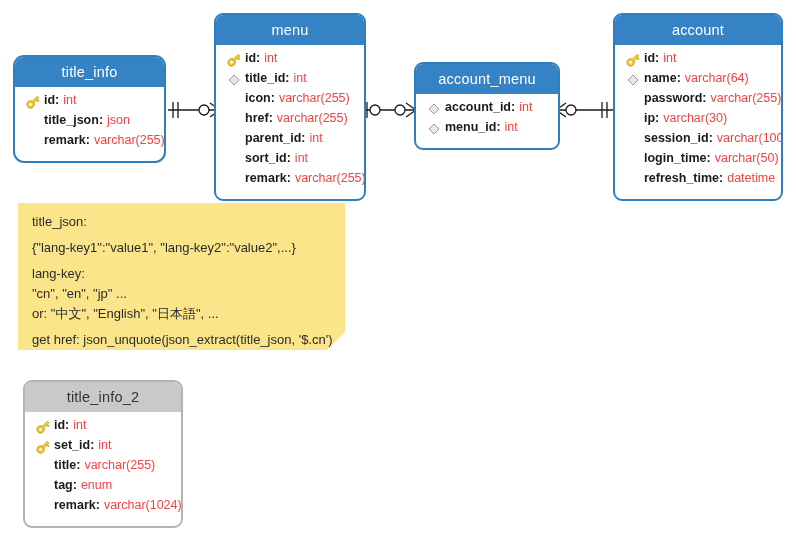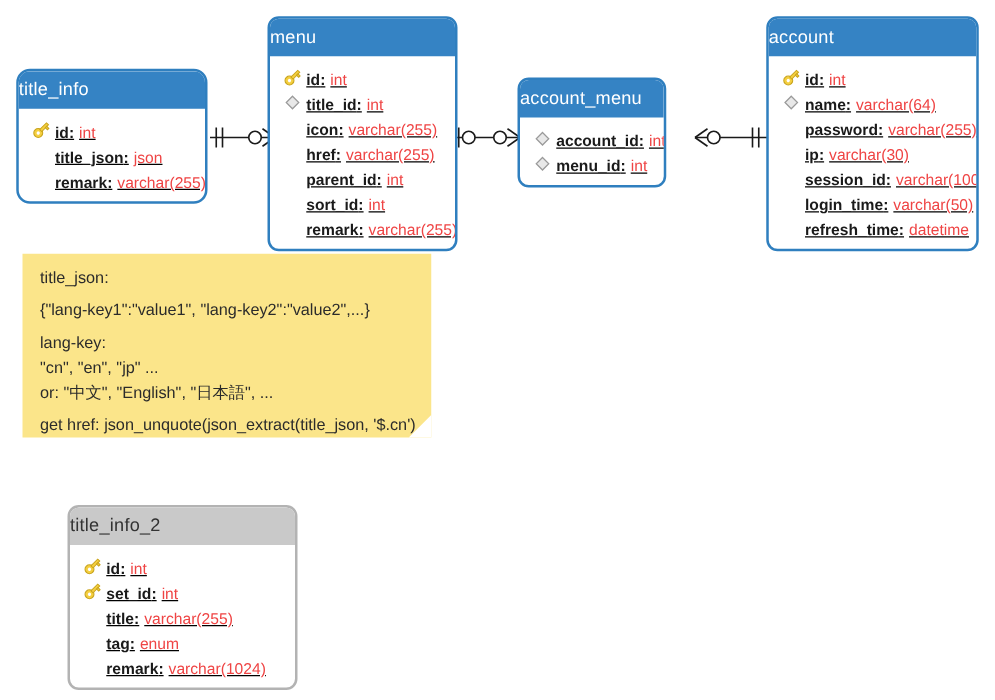--- a/index.html
+++ b/index.html
@@ -26,38 +26,38 @@
     overflow: hidden;
   }
   .entity.gray {
     border-color: #b3b3b3;
   }
   .entity-header {
     height: 30px;
     line-height: 30px;
     background: #3583c4;
     color: #ffffff;
+    text-align: center;
     font-size: 14.5px;
     letter-spacing: 0.2px;
   }
   .entity.gray .entity-header {
     background: #c9c9c9;
     color: #333333;
   }
   .entity-body {
     padding: 6px 0 8px 0;
   }
   .field-row {
     display: flex;
-    align-items: flex-end;
+    align-items: flex-start;
     height: 20px;
     padding: 0 8px 0 9px;
     font-size: 12.5px;
     white-space: nowrap;
-    text-decoration: underline;
   }
   .field-icon {
     width: 18px;
     height: 18px;
     flex: 0 0 18px;
     position: relative;
     margin-right: 2px;
   }
   .field-name {
     color: #1a1a1a;
@@ -230,21 +230,21 @@
     </div>
     <div class="field-row">
       <span class="field-icon"></span>
       <span class="field-name">remark</span>
         <span class="field-colon">:</span>
       <span class="field-type">varchar(255)</span>
     </div>
   </div>
 </div>
 
-<div class="entity" style="left:414px; top:62px; width:119px;">
+<div class="entity" style="left:414px; top:62px; width:146px;">
   <div class="entity-header">account_menu</div>
   <div class="entity-body">
     <div class="field-row">
       <span class="field-icon icon-diamond">
         <svg width="18" height="18" viewBox="0 0 18 18">
             <polygon points="9,4 14,9 9,14 4,9" fill="#e8e8e8" stroke="#9a9a9a" stroke-width="1"></polygon>
           </svg>
       </span>
       <span class="field-name">account_id</span>
         <span class="field-colon">:</span>
@@ -327,21 +327,21 @@
 <div class="note" style="left:18px; top:203px; width:327px; height:147px;">
   <p class="note-line">title_json:</p>
   <p class="note-line">{"lang-key1":"value1", "lang-key2":"value2",...}</p>
   <p class="note-line tight">lang-key:</p>
   <p class="note-line tight">"cn", "en", "jp" ...</p>
   <p class="note-line">or: "中文", "English", "日本語", ...</p>
   <p class="note-line">get href: json_unquote(json_extract(title_json, '$.cn')</p>
   <span class="note-fold"></span>
 </div>
 
-<div class="entity gray" style="left:23px; top:404px; width:184px;margin-left:31px;">
+<div class="entity gray" style="left:23px; top:380px; width:160px;">
   <div class="entity-header">title_info_2</div>
   <div class="entity-body">
     <div class="field-row">
       <span class="field-icon icon-key">
         <svg width="18" height="18" viewBox="0 0 18 18">
             <g transform="rotate(-45 9 9)">
               <circle cx="5.6" cy="9" r="3.5" fill="#f5cf3f" stroke="#c9a41c" stroke-width="1"></circle>
               <circle cx="5.6" cy="9" r="1.3" fill="#ffffff"></circle>
               <rect x="8.4" y="7.9" width="7.6" height="2.3" fill="#f5cf3f" stroke="#c9a41c" stroke-width="0.8"></rect>
               <rect x="12.6" y="10.0" width="1.6" height="2.4" fill="#f5cf3f" stroke="#c9a41c" stroke-width="0.8"></rect>

